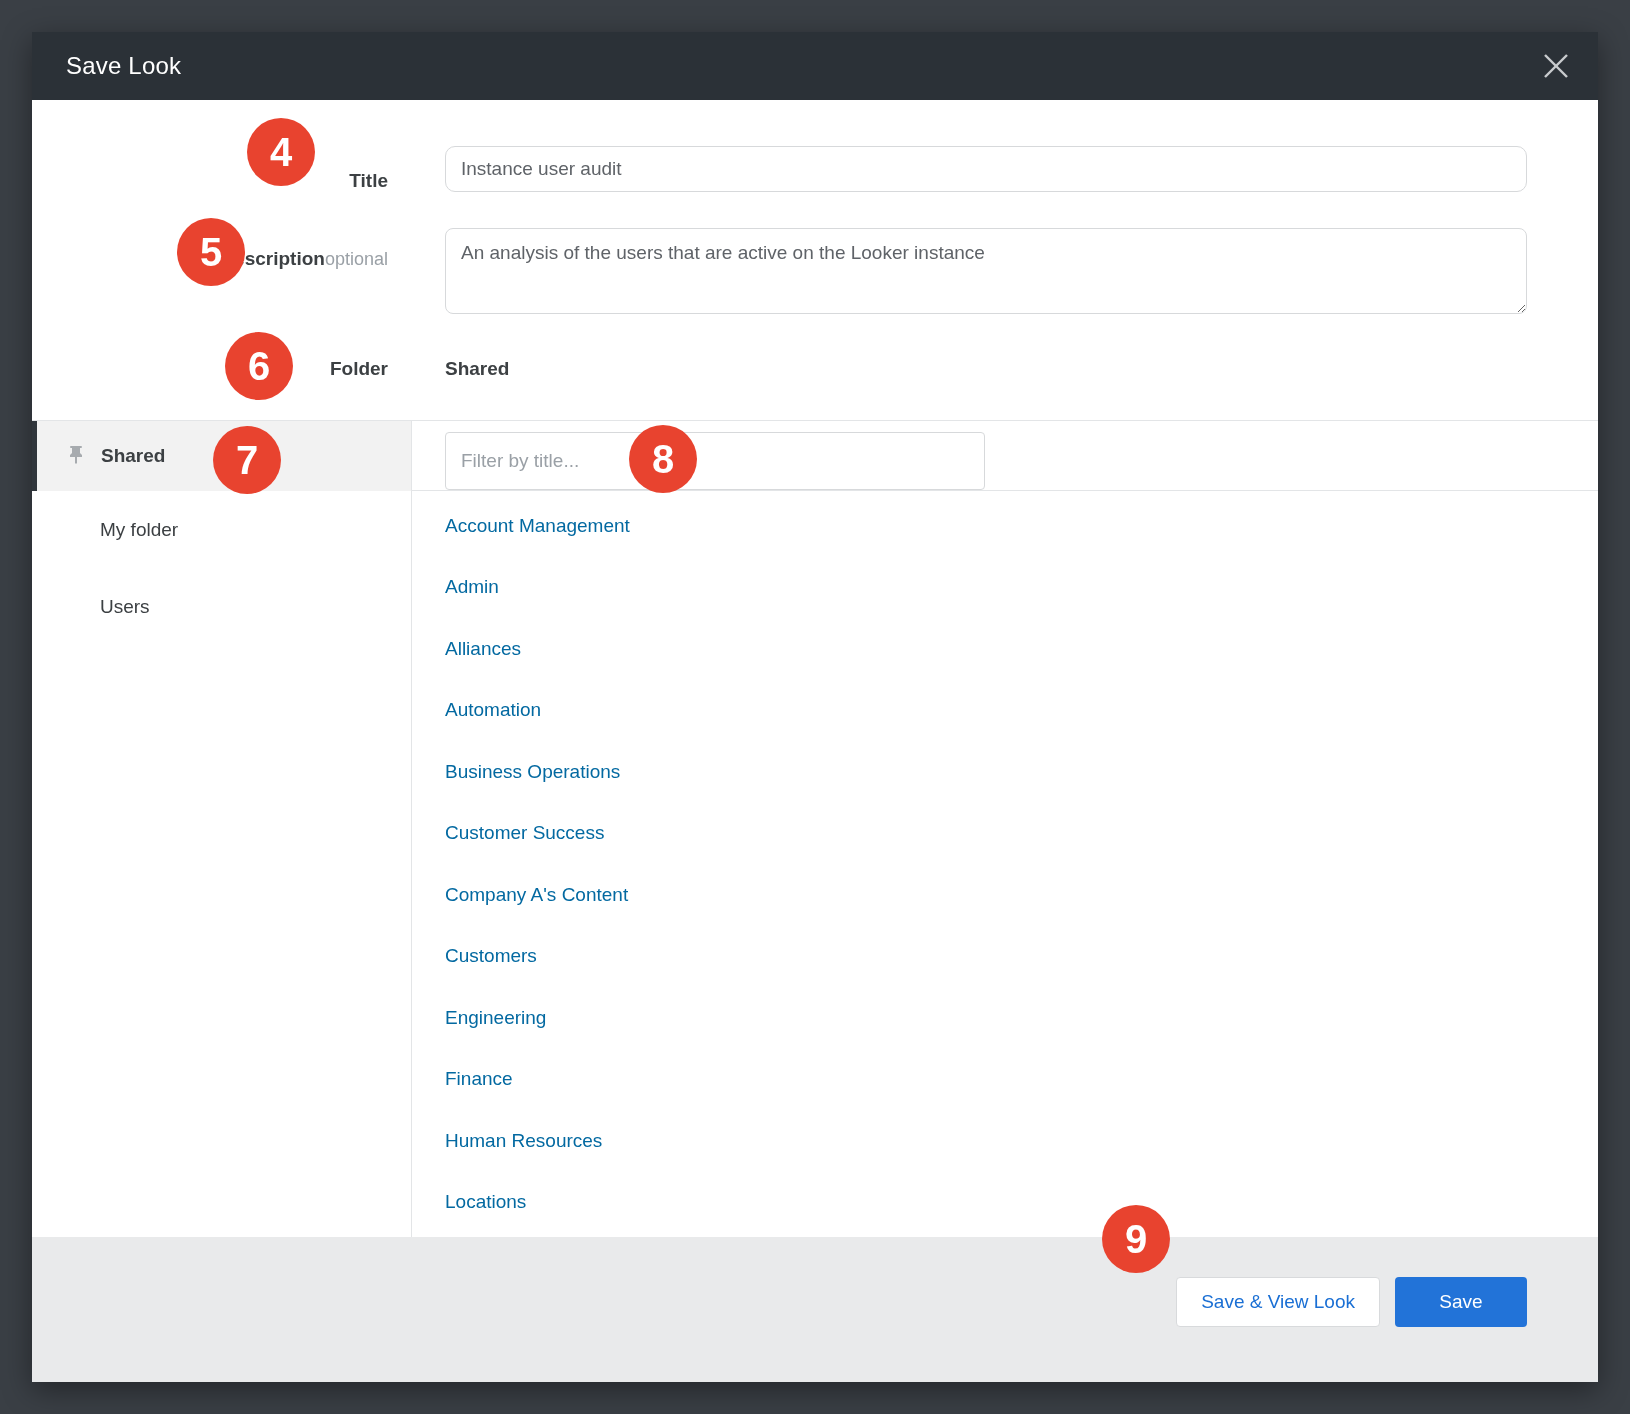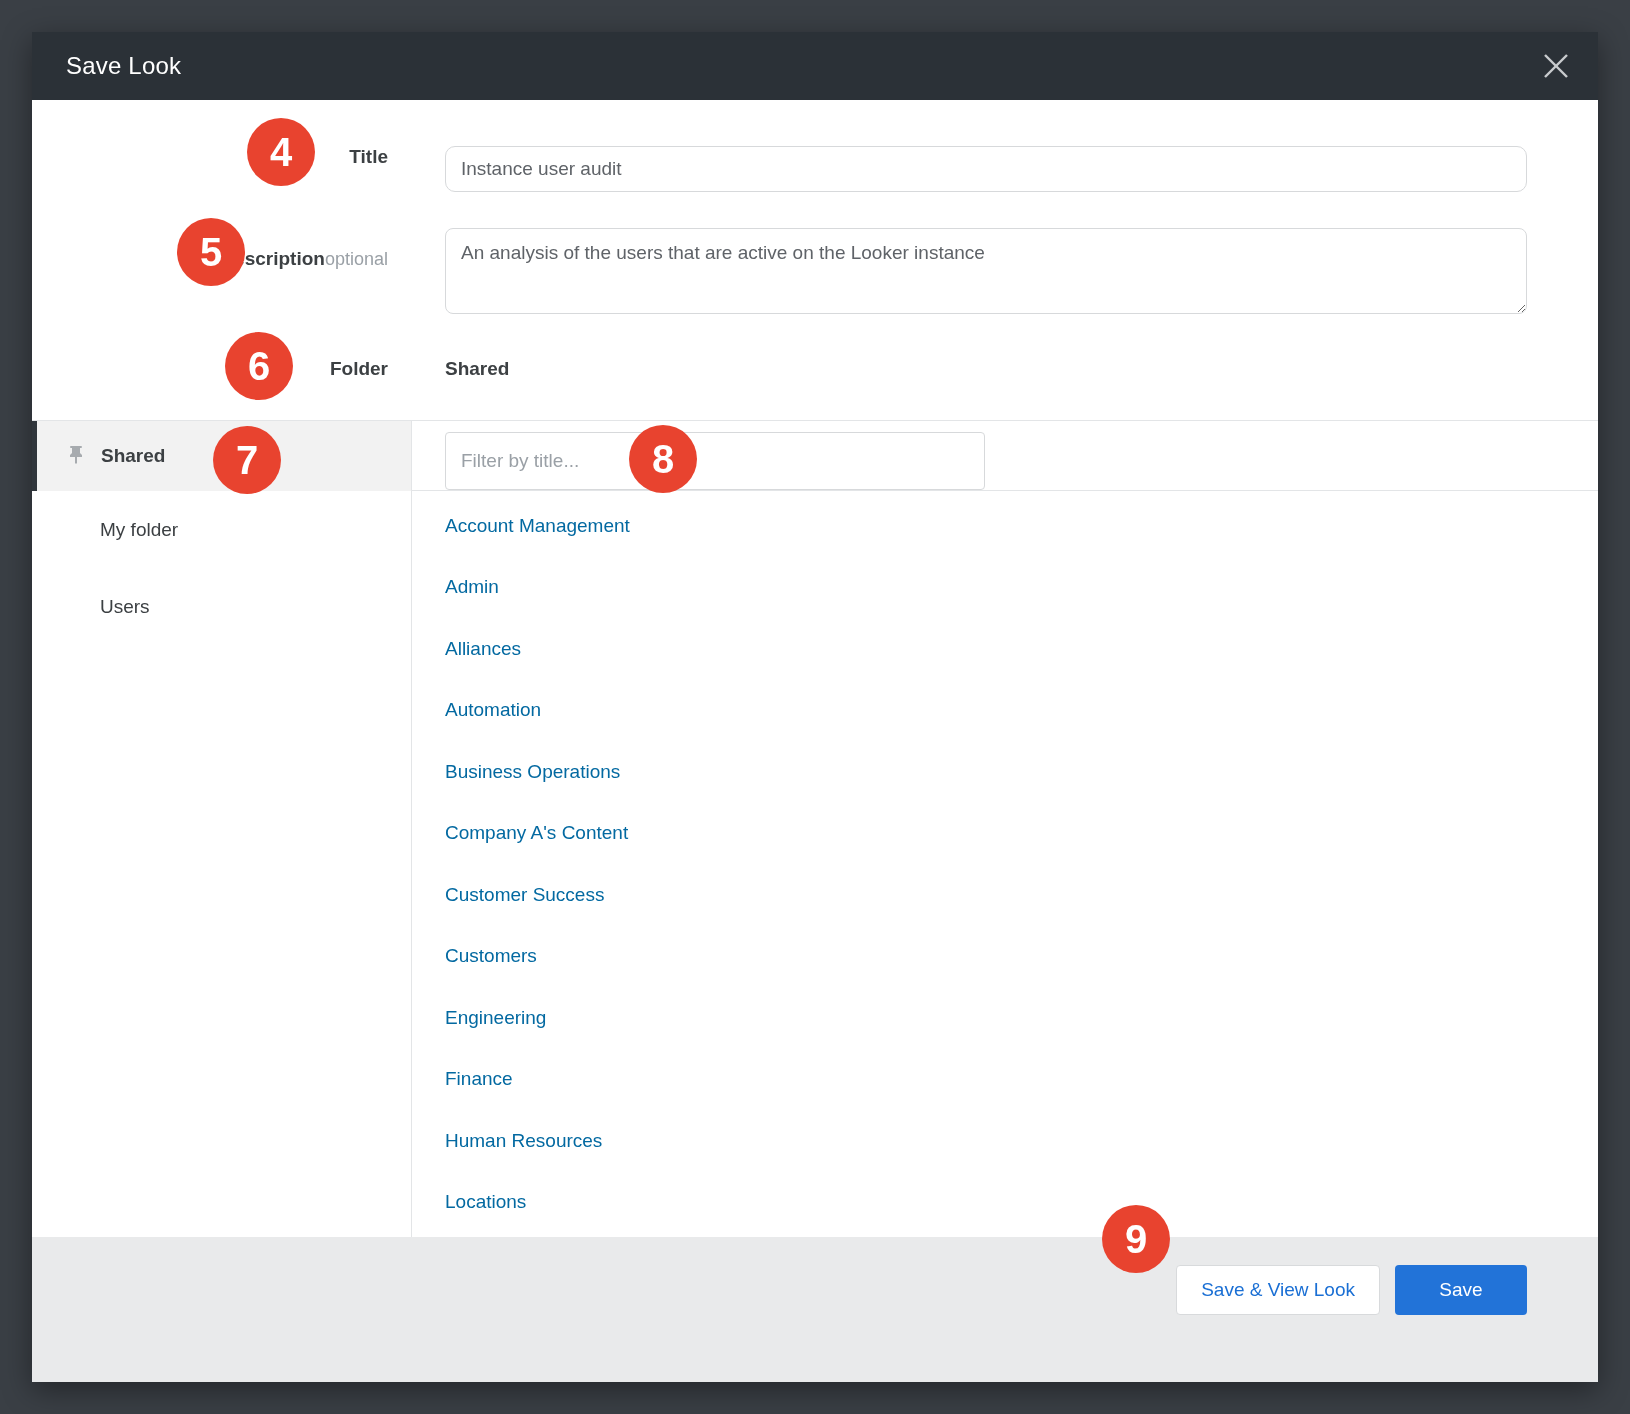--- a/index.html
+++ b/index.html
@@ -14,21 +14,21 @@
   
   .dialog-header { position:absolute; left:0; top:0; right:0; height:68px; background:#2B3137;
                    display:flex; align-items:center; padding:0 34px; }
   .dialog-title { color:#ffffff; font-size:24px; letter-spacing:.2px; }
   .close-btn { position:absolute; right:24px; top:16px; width:36px; height:36px; cursor:pointer;
                display:flex; align-items:center; justify-content:center; }
 
   
   .label-box { position:absolute; left:0; width:356px; display:flex; justify-content:flex-end; }
   .field-label { font-size:19px; font-weight:700; color:#3C4043; }
-  .lbl-title { top:114px; height:46px; align-items:flex-start; }
+  .lbl-title { top:114px; height:46px; align-items:flex-end; }
   .lbl-desc  { top:206px; flex-direction:row; align-items:flex-end; }
   .optional  { font-size:18px; font-weight:400; color:#9AA0A6; margin-top:11px; }
   .lbl-folder { top:322px; height:30px; align-items:center; }
 
   .text-input { position:absolute; left:413px; top:114px; width:1082px; height:46px;
                 border:1px solid #D7D9DB; border-radius:10px; padding:8px 15px;
                 font-family:inherit; font-size:19px; color:#5F6368; outline:none; background:#fff; }
   .desc-textarea { position:absolute; left:413px; top:196px; width:1082px; height:86px;
                 border:1px solid #D7D9DB; border-radius:8px; padding:11px 15px;
                 font-family:inherit; font-size:19px; color:#5F6368; outline:none; line-height:1.4; }
@@ -51,21 +51,21 @@
   .filter-input { width:540px; height:58px; border:1px solid #D7D9DB; border-radius:4px; padding:0 15px;
                   font-family:inherit; font-size:19px; color:#5F6368; outline:none; }
   .filter-input::placeholder { color:#9AA0A6; }
   .folder-list { padding:4px 0 0 33px; }
   .folder-link { display:flex; align-items:center; height:61.5px; width:max-content;
                  font-size:19px; color:#0369a1; cursor:pointer; text-decoration:none; }
 
   
   .footer { position:absolute; left:0; top:1205px; width:100%; height:145px; background:#E9EAEB;
             display:flex; justify-content:flex-end; align-items:flex-start;
-            padding:28px 71px 0 0; gap:15px; }
+            padding:40px 71px 0 0; gap:15px; }
   .btn { height:50px; font-family:inherit; font-size:19px; border-radius:4px; cursor:pointer;
          display:flex; align-items:center; justify-content:center; }
   .btn-secondary { background:#ffffff; color:#1A6FD4; border:1px solid #D8DADC; padding:0 24px; }
   .btn-primary { background:#2273D8; color:#ffffff; border:none; min-width:132px; padding:0 24px; }
 
   
   .callout { position:absolute; width:68px; height:68px; border-radius:50%; background:#E8432F;
              color:#fff; font-size:40px; font-weight:700; display:flex; align-items:center;
              justify-content:center; z-index:5; }
 </style>
@@ -125,22 +125,22 @@
       <div class="list-panel">
         <div class="filter-row">
           <input class="filter-input" type="text" placeholder="Filter by title..." style="">
         </div>
         <div class="folder-list">
           <a class="folder-link">Account Management</a>
           <a class="folder-link">Admin</a>
           <a class="folder-link">Alliances</a>
           <a class="folder-link">Automation</a>
           <a class="folder-link">Business Operations</a>
+          <a class="folder-link">Customer Success</a>
           <a class="folder-link">Company A's Content</a>
-          <a class="folder-link">Customer Success</a>
           <a class="folder-link">Customers</a>
           <a class="folder-link">Engineering</a>
           <a class="folder-link">Finance</a>
           <a class="folder-link">Human Resources</a>
           <a class="folder-link">Locations</a>
         </div>
       </div>
     </div>
 
     <div class="footer">

